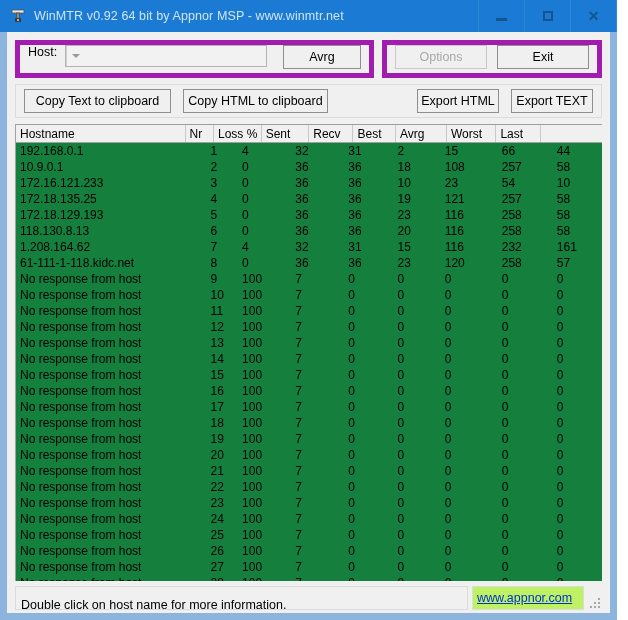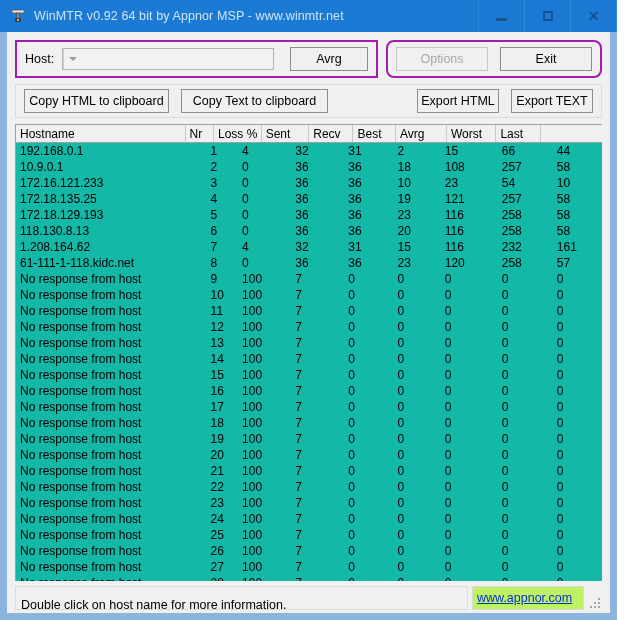--- a/index.html
+++ b/index.html
@@ -100,37 +100,35 @@
   }
 
   
   .row1 {
     display: flex;
     gap: 8px;
     height: 38px;
     flex: 0 0 auto;
   }
   .groupbox {
-    border: 2px solid #a21caf;
+    border: 5px solid #a21caf;
     background: #f0f0f0;
     display: flex;
-    align-items: center;
     box-sizing: border-box;
   }
   .gb-host {
     flex: 1 1 auto;
     padding: 0 8px;
     gap: 8px;
   }
   .gb-actions {
     flex: 0 0 216px;
     padding: 0 8px;
     gap: 10px;
     justify-content: space-between;
-    border-radius: 8px;
   }
 
   .host-label {
     font-size: 12.5px;
     color: #000;
     white-space: nowrap;
   }
   .combo {
     flex: 1 1 auto;
     height: 22px;
@@ -202,21 +200,21 @@
   .spacer { flex: 1 1 auto; }
   .btn-exporttext { width: 82px; }
   .btn-exporthtml { width: 82px; }
 
   
   .table-wrap {
     margin-top: 6px;
     border: 1px solid #a0a0a0;
     border-right: none;
     border-bottom: none;
-    background: #14b8a6;
+    background: #15803d;
     flex: 1 1 auto;
     overflow: hidden;
     position: relative;
     box-sizing: border-box;
   }
   .thead {
     display: flex;
     height: 18px;
     background: #f0f0f0;
     border-bottom: 1px solid #a0a0a0;
@@ -354,22 +352,22 @@
         </div>
         <div class="btn btn-stop">Avrg</div>
       </div>
       <div class="groupbox gb-actions">
         <div class="btn btn-options btn-disabled">Options</div>
         <div class="btn btn-exit">Exit</div>
       </div>
     </div>
 
     <div class="row2">
+      <div class="btn btn-copytext">Copy Text to clipboard</div>
       <div class="btn btn-copyhtml">Copy HTML to clipboard</div>
-      <div class="btn btn-copytext">Copy Text to clipboard</div>
       <div class="spacer"></div>
       <div class="btn btn-exporthtml">Export HTML</div>
       <div class="btn btn-exporttext">Export TEXT</div>
     </div>
 
     <div class="table-wrap">
       <div class="thead" id="thead">
           <div class="th c-host">Hostname</div>
           <div class="th c-nr">Nr</div>
           <div class="th c-loss">Loss %</div>

